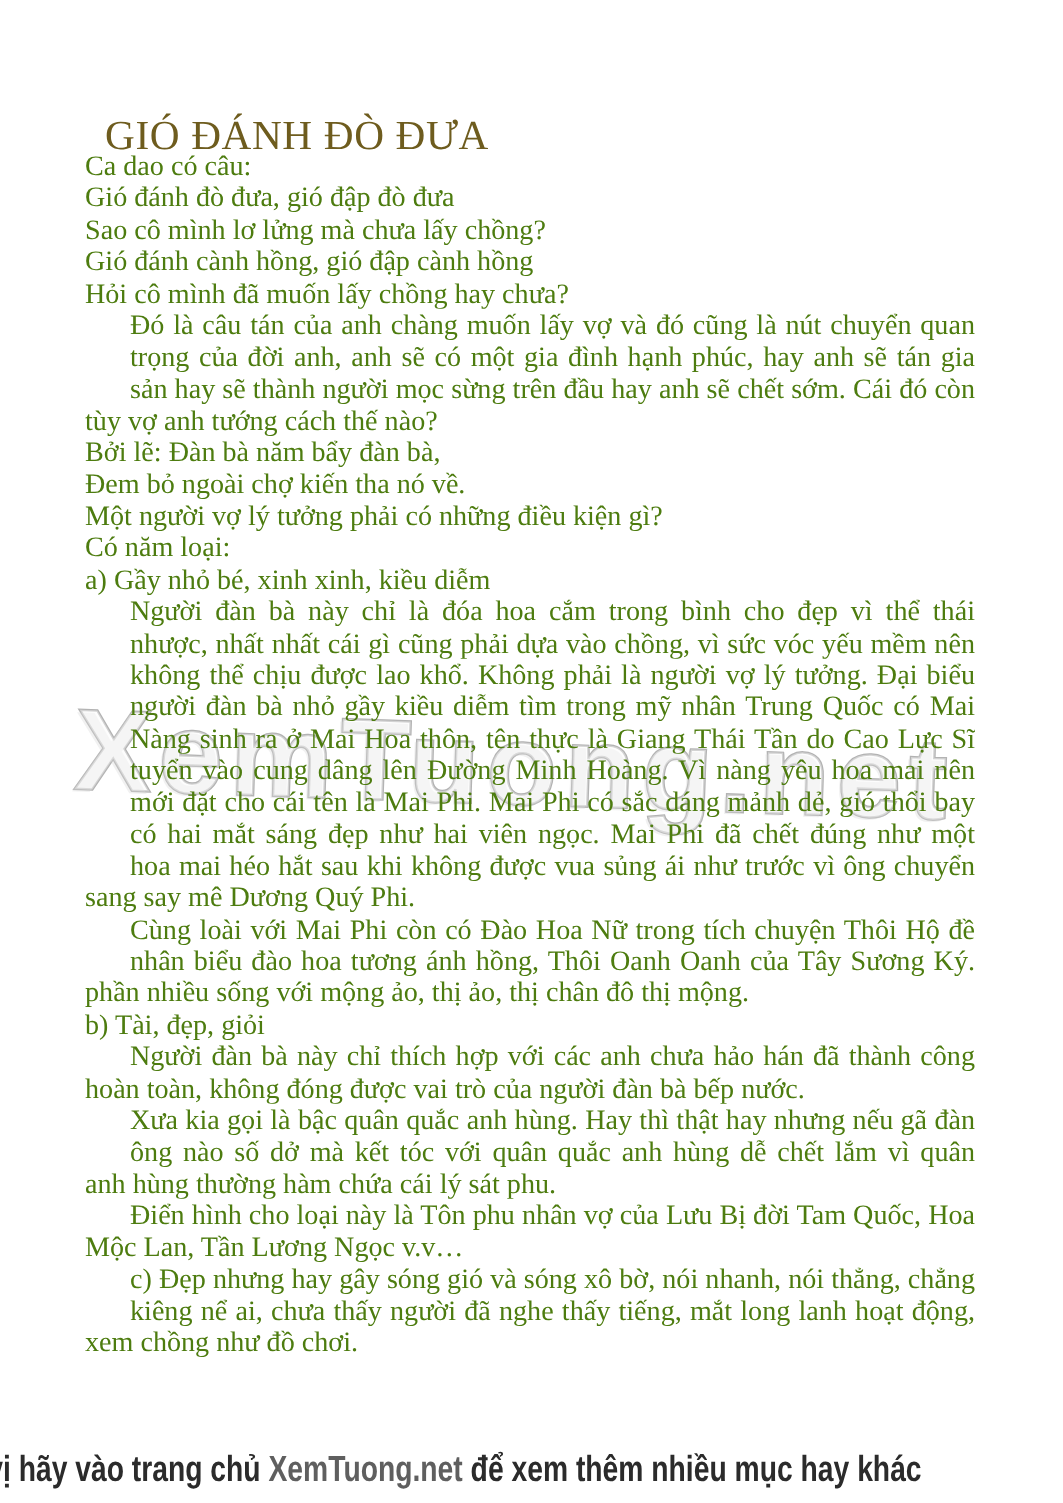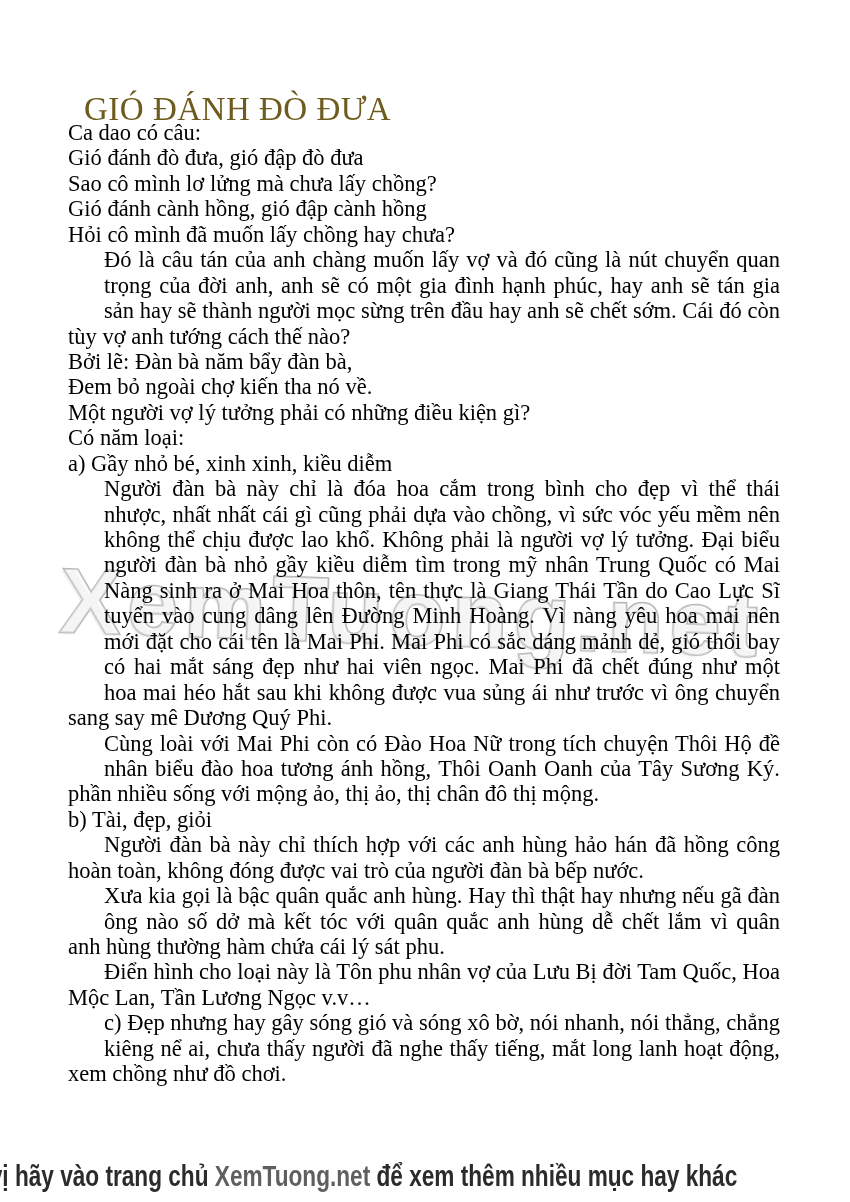--- a/index.html
+++ b/index.html
@@ -37,21 +37,21 @@
     transform-origin:left center;
     z-index:0;
     user-select:none;
   }
   .body-text{
     position:absolute;
     left:68px;top:120px;
     width:712px;
     font-size:22.5px;
     line-height:25.45px;
-    color:#000000;
+    color:#4d7c0f;
     z-index:1;
   }
   .line{
     height:25.45px;
     overflow:hidden;
     text-align:left;
     white-space:normal;
   }
   .line.just{
     text-align:justify;
@@ -109,21 +109,21 @@
       <div class="line just"><span>Nàng sinh ra ở Mai Hoa thôn, tên thực là Giang Thái Tần do Cao Lực Sĩ</span></div>
       <div class="line just"><span>tuyển vào cung dâng lên Đường Minh Hoàng. Vì nàng yêu hoa mai nên vua</span></div>
       <div class="line just"><span>mới đặt cho cái tên là Mai Phi. Mai Phi có sắc dáng mảnh dẻ, gió thổi bay và</span></div>
       <div class="line just"><span>có hai mắt sáng đẹp như hai viên ngọc. Mai Phi đã chết đúng như một bông</span></div>
       <div class="line just"><span>hoa mai héo hắt sau khi không được vua sủng ái như trước vì ông chuyển</span></div>
       <div class="line"><span>sang say mê Dương Quý Phi.</span></div>
       <div class="line just"><span>Cùng loài với Mai Phi còn có Đào Hoa Nữ trong tích chuyện Thôi Hộ đề thơ</span></div>
       <div class="line just"><span>nhân biểu đào hoa tương ánh hồng, Thôi Oanh Oanh của Tây Sương Ký. Họ</span></div>
       <div class="line"><span>phần nhiều sống với mộng ảo, thị ảo, thị chân đô thị mộng.</span></div>
       <div class="line"><span>b) Tài, đẹp, giỏi</span></div>
-      <div class="line just"><span>Người đàn bà này chỉ thích hợp với các anh hùng hảo hán đã hồng công</span></div>
+      <div class="line just"><span>Người đàn bà này chỉ thích hợp với các anh chưa hảo hán đã thành công</span></div>
       <div class="line"><span>hoàn toàn, không đóng được vai trò của người đàn bà bếp nước.</span></div>
       <div class="line just"><span>Xưa kia gọi là bậc quân quắc anh hùng. Hay thì thật hay nhưng nếu gã đàn</span></div>
       <div class="line just"><span>ông nào số dở mà kết tóc với quân quắc anh hùng dễ chết lắm vì quân quắc</span></div>
       <div class="line"><span>anh hùng thường hàm chứa cái lý sát phu.</span></div>
       <div class="line just"><span>Điển hình cho loại này là Tôn phu nhân vợ của Lưu Bị đời Tam Quốc, Hoa</span></div>
       <div class="line"><span>Mộc Lan, Tần Lương Ngọc v.v…</span></div>
       <div class="line just"><span>c) Đẹp nhưng hay gây sóng gió và sóng xô bờ, nói nhanh, nói thẳng, chẳng</span></div>
       <div class="line just"><span>kiêng nể ai, chưa thấy người đã nghe thấy tiếng, mắt long lanh hoạt động,</span></div>
       <div class="line"><span>xem chồng như đồ chơi.</span></div>
     </div>

